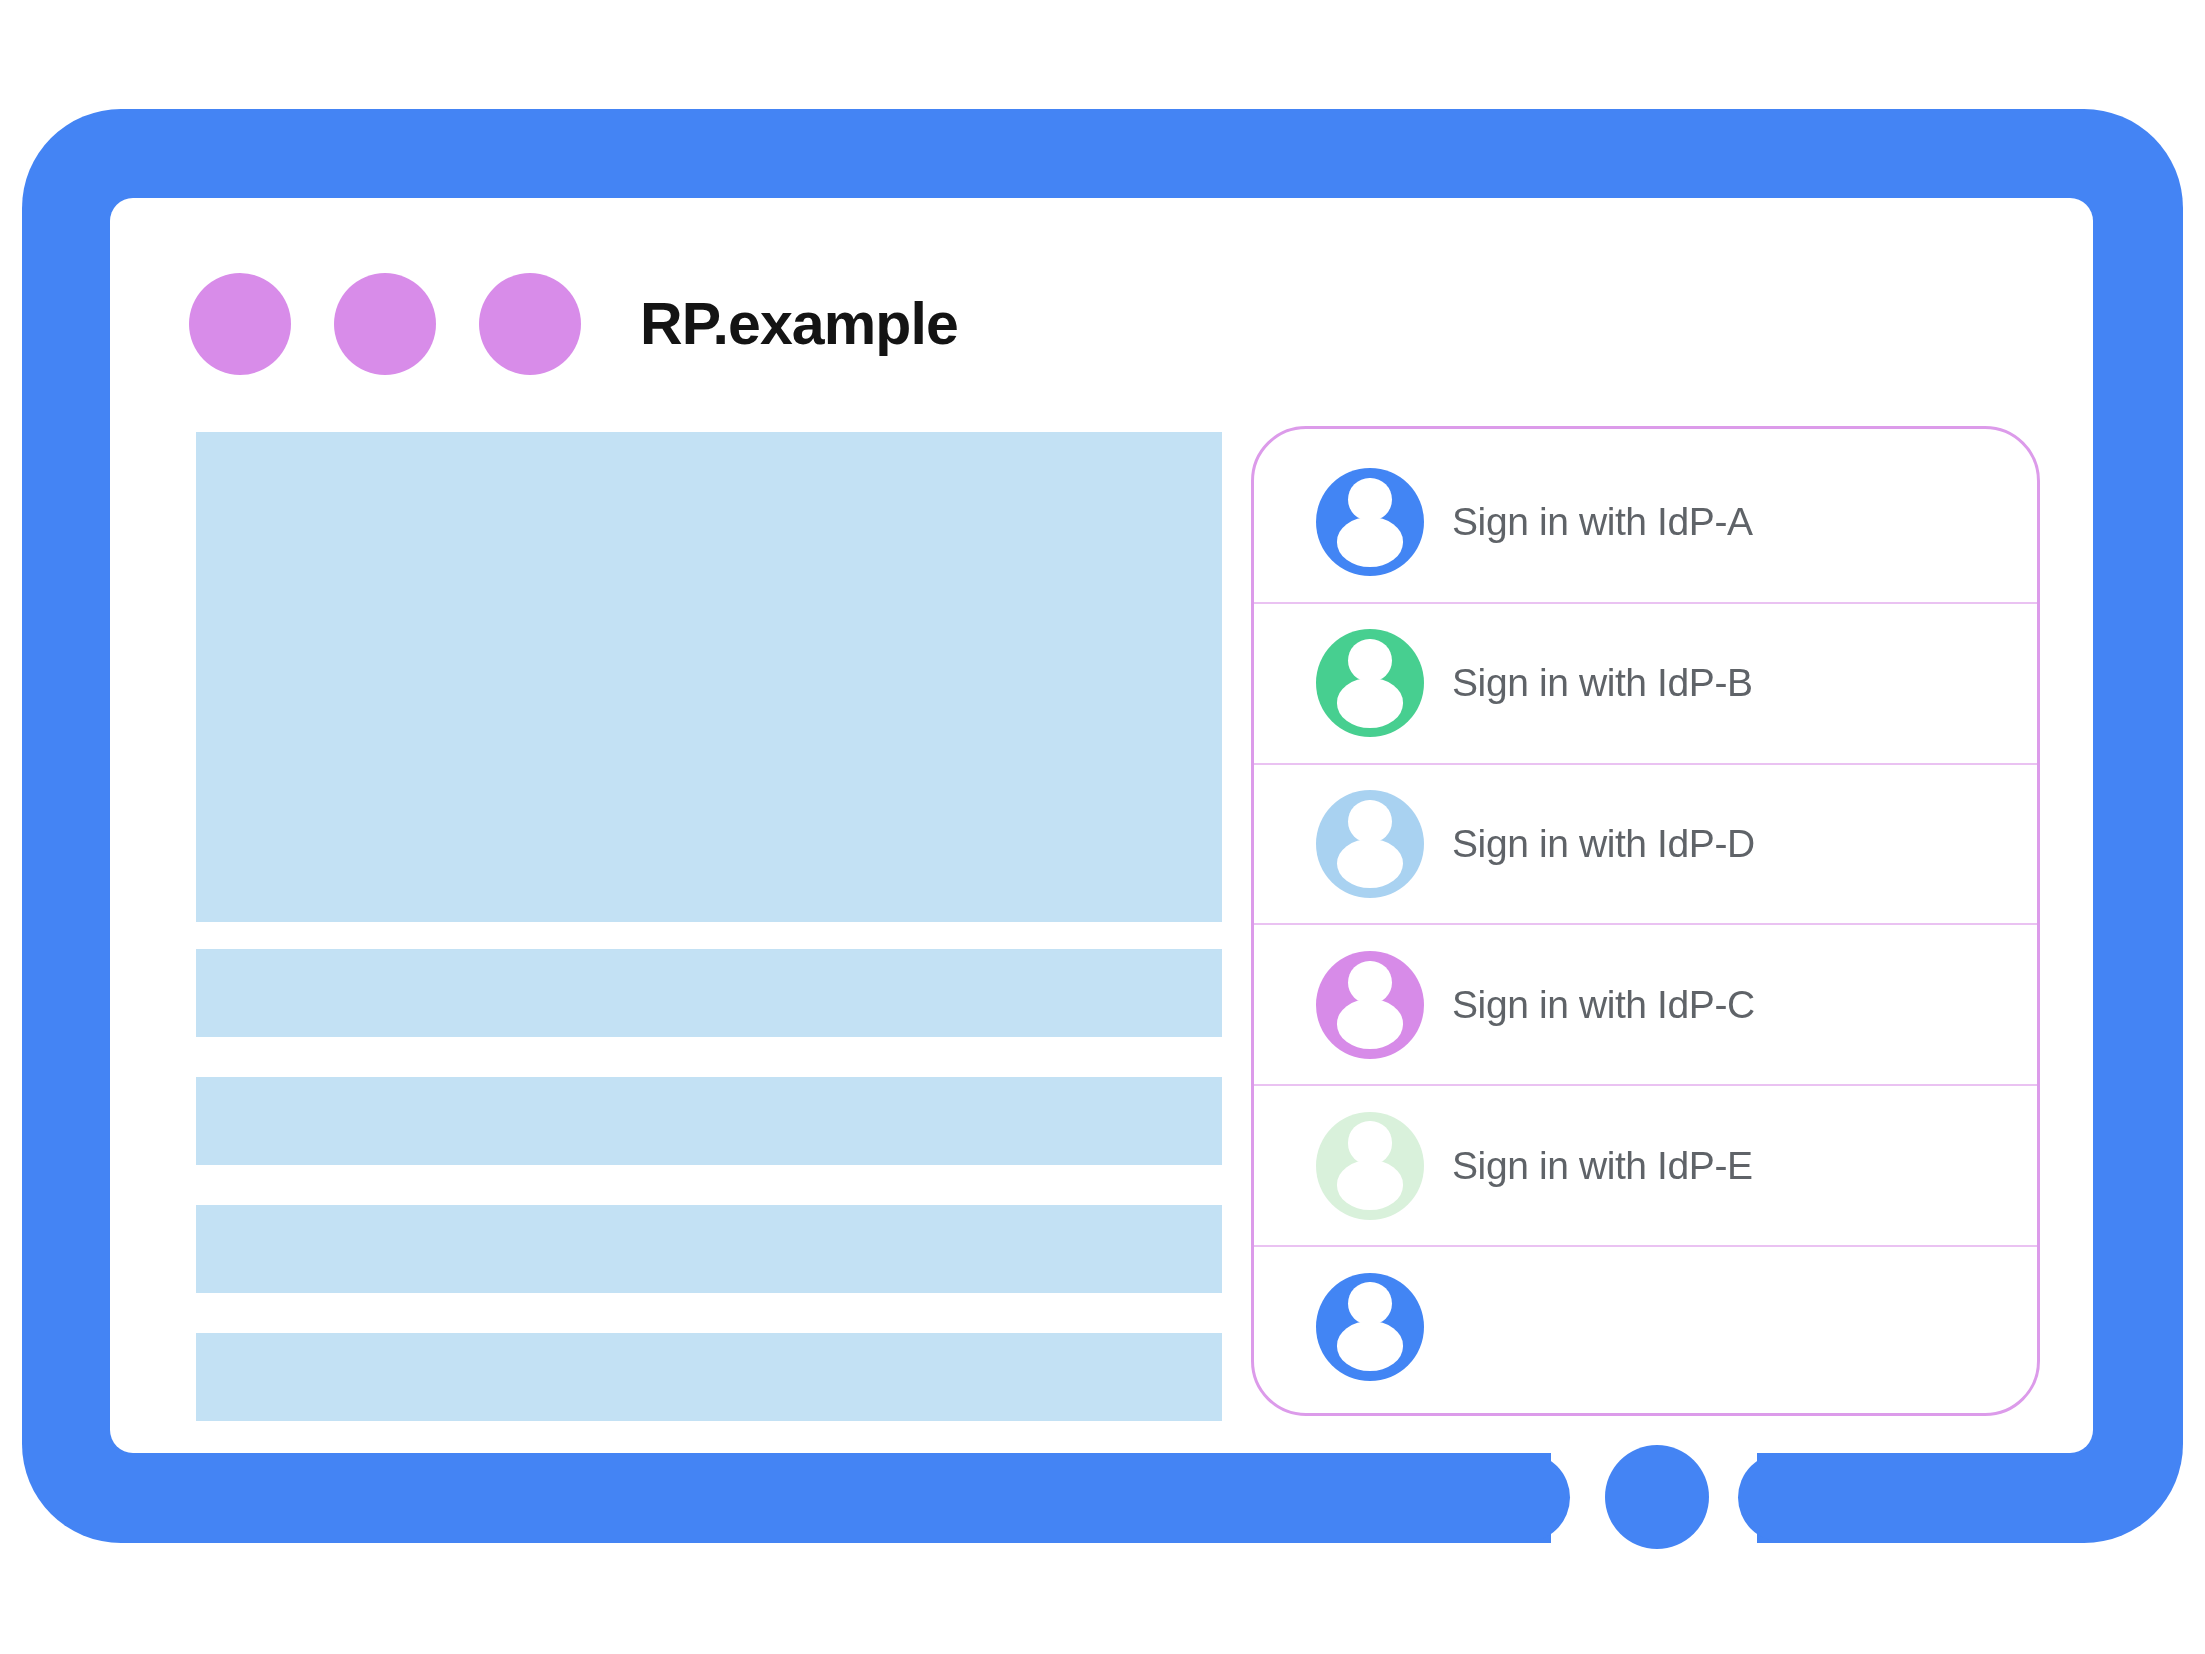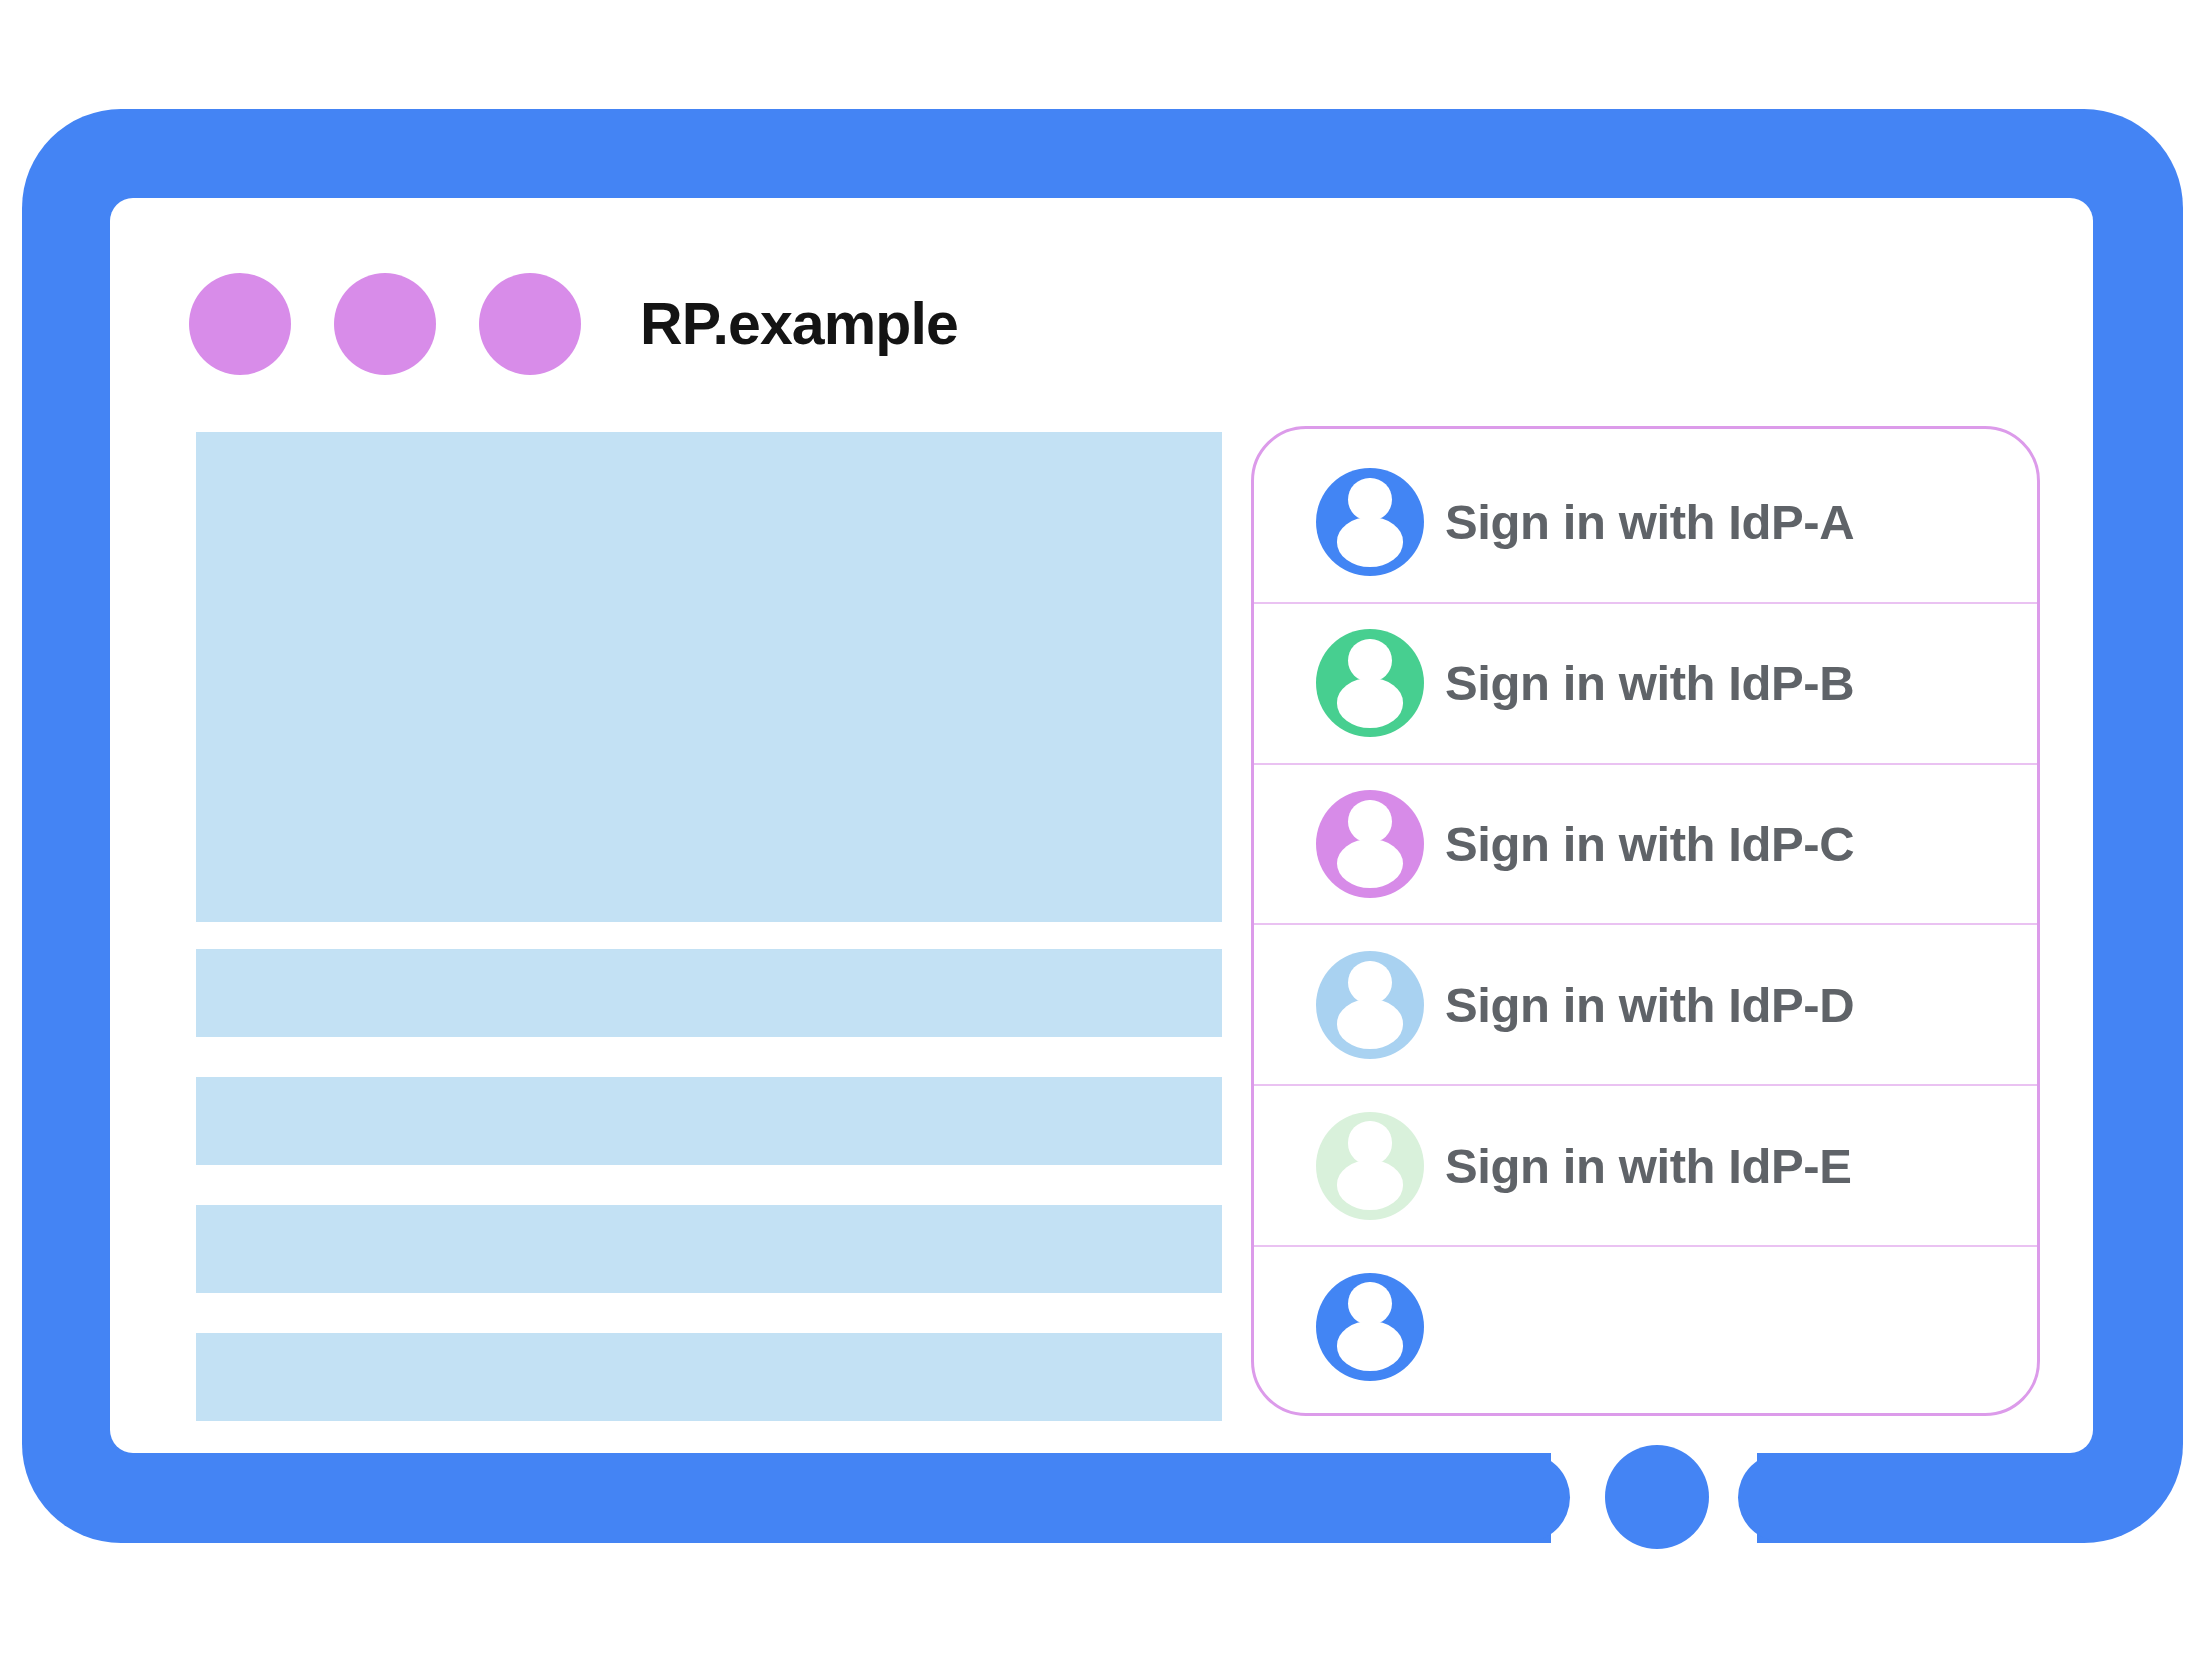--- a/index.html
+++ b/index.html
@@ -121,25 +121,26 @@
     border-radius: 50%;
   }
   .avatar .torso {
     position: absolute;
     left: 19%; top: 45%;
     width: 62%; height: 46%;
     background: #ffffff;
     border-radius: 50%;
   }
   .option .label {
-    font-size: 49px;
+    font-size: 39px;
     letter-spacing: -0.4px;
-    font-weight: 700;
+    font-weight: 400;
     color: var(--label-text, #5f6368);
     white-space: nowrap;
+    margin-left: 7px;
   }
 </style>
 </head>
 <body>
 
 <div class="canvas">
 
   <div class="frame"></div>
   <div class="viewport"></div>
   <div class="bottom-gap"></div>
@@ -173,33 +174,33 @@
 
     <div class="option">
       <div class="avatar" style="background: rgb(71, 207, 144);">
         <span class="head"></span>
           <span class="torso"></span>
       </div>
       <span class="label">Sign in with IdP-B</span>
     </div>
 
     <div class="option">
+      <div class="avatar" style="background: rgb(169, 210, 241);">
+        <span class="head"></span>
+          <span class="torso"></span>
+      </div>
+      <span class="label">Sign in with IdP-D</span>
+    </div>
+
+    <div class="option">
       <div class="avatar" style="background: rgb(215, 139, 232);">
         <span class="head"></span>
           <span class="torso"></span>
       </div>
       <span class="label">Sign in with IdP-C</span>
-    </div>
-
-    <div class="option">
-      <div class="avatar" style="background: rgb(169, 210, 241);">
-        <span class="head"></span>
-          <span class="torso"></span>
-      </div>
-      <span class="label">Sign in with IdP-D</span>
     </div>
 
     <div class="option">
       <div class="avatar" style="background: rgb(217, 241, 219);">
         <span class="head"></span>
           <span class="torso"></span>
       </div>
       <span class="label">Sign in with IdP-E</span>
     </div>
 

